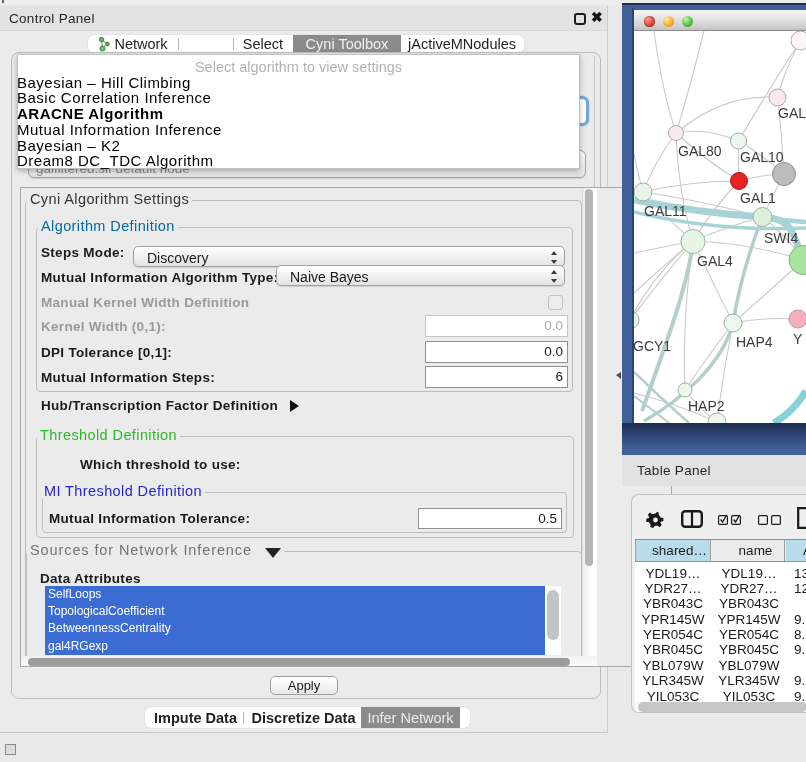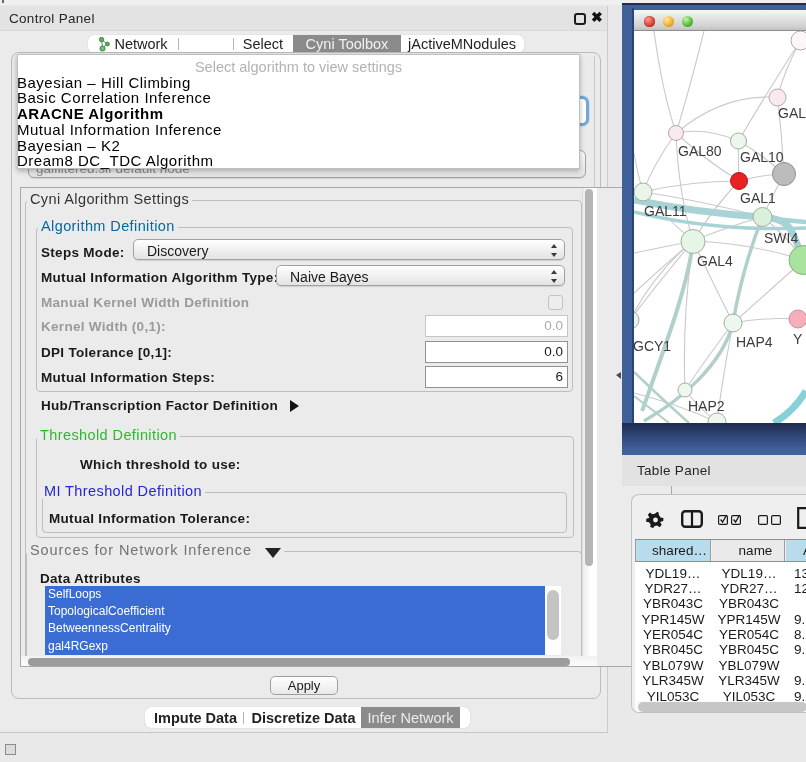--- a/index.html
+++ b/index.html
@@ -69,21 +69,21 @@
 
   <div class="abs" id="viewport" style="left:20px;top:181px;width:652px;height:480px;border:1px solid #a9a9a9;background:#ebebeb;overflow:hidden;">
 
     <div class="grp" style="left:4px;top:12px;width:557px;height:500px;"></div>
     <div class="gl" style="left:6px;top:4px;color:#333;">Cyni Algorithm Settings</div>
 
     <div class="grp" style="left:15px;top:39px;width:537px;height:165px;"></div>
     <div class="gl" style="left:17px;top:31px;color:#0369a1;">Algorithm Definition</div>
 
     <div class="lbl b" style="left:20px;top:57px;">Steps Mode:</div>
-    <div class="combo" style="left:112px;top:51px;width:432px;height:21px;">
+    <div class="combo" style="left:112px;top:58px;width:432px;height:21px;">
         <span class="ct">Discovery</span>
         <span class="carr"></span>
       </div>
 
     <div class="lbl b" style="left:20px;top:82px;">Mutual Information Algorithm Type:</div>
     <div class="combo" style="left:255px;top:77px;width:289px;height:21px;">
         <span class="ct">Naive Bayes</span>
         <span class="carr"></span>
       </div>
 
@@ -103,20 +103,21 @@
 
     <div class="grp" style="left:15px;top:248px;width:538px;height:102px;"></div>
     <div class="gl" style="left:16px;top:240px;color:#2db82d;">Threshold Definition</div>
 
     <div class="lbl b" style="left:59px;top:269px;">Which threshold to use:</div>
 
     <div class="grp" style="left:21px;top:304px;width:525px;height:41px;"></div>
     <div class="gl" style="left:20px;top:296px;color:#2525d6;">MI Threshold Definition</div>
 
     <div class="lbl b" style="left:28px;top:323px;">Mutual Information Tolerance:</div>
+    <div class="fld" style="left:397px;top:320px;width:144px;height:21px;">0.5</div>
 
     <div class="grp" style="left:5px;top:363px;width:556px;height:150px;"></div>
     <div class="gl" style="left:6px;top:355px;color:#737373;letter-spacing:0.9px;">Sources for Network Inference <span class="tri-d"></span></div>
 
     <div class="lbl b" style="left:19px;top:383px;">Data Attributes</div>
 
     <div class="abs" style="left:24px;top:398px;width:500px;height:69px;background:#3b6cd3;overflow:hidden;">
       <div style="color:#fff;line-height:17.2px;padding-left:3px;font-size:12px;">SelfLoops<br>TopologicalCoefficient<br>BetweennessCentrality<br>gal4RGexp</div>
     </div>
     <div class="abs" style="left:524px;top:398px;width:16px;height:69px;background:#fff;"></div>

